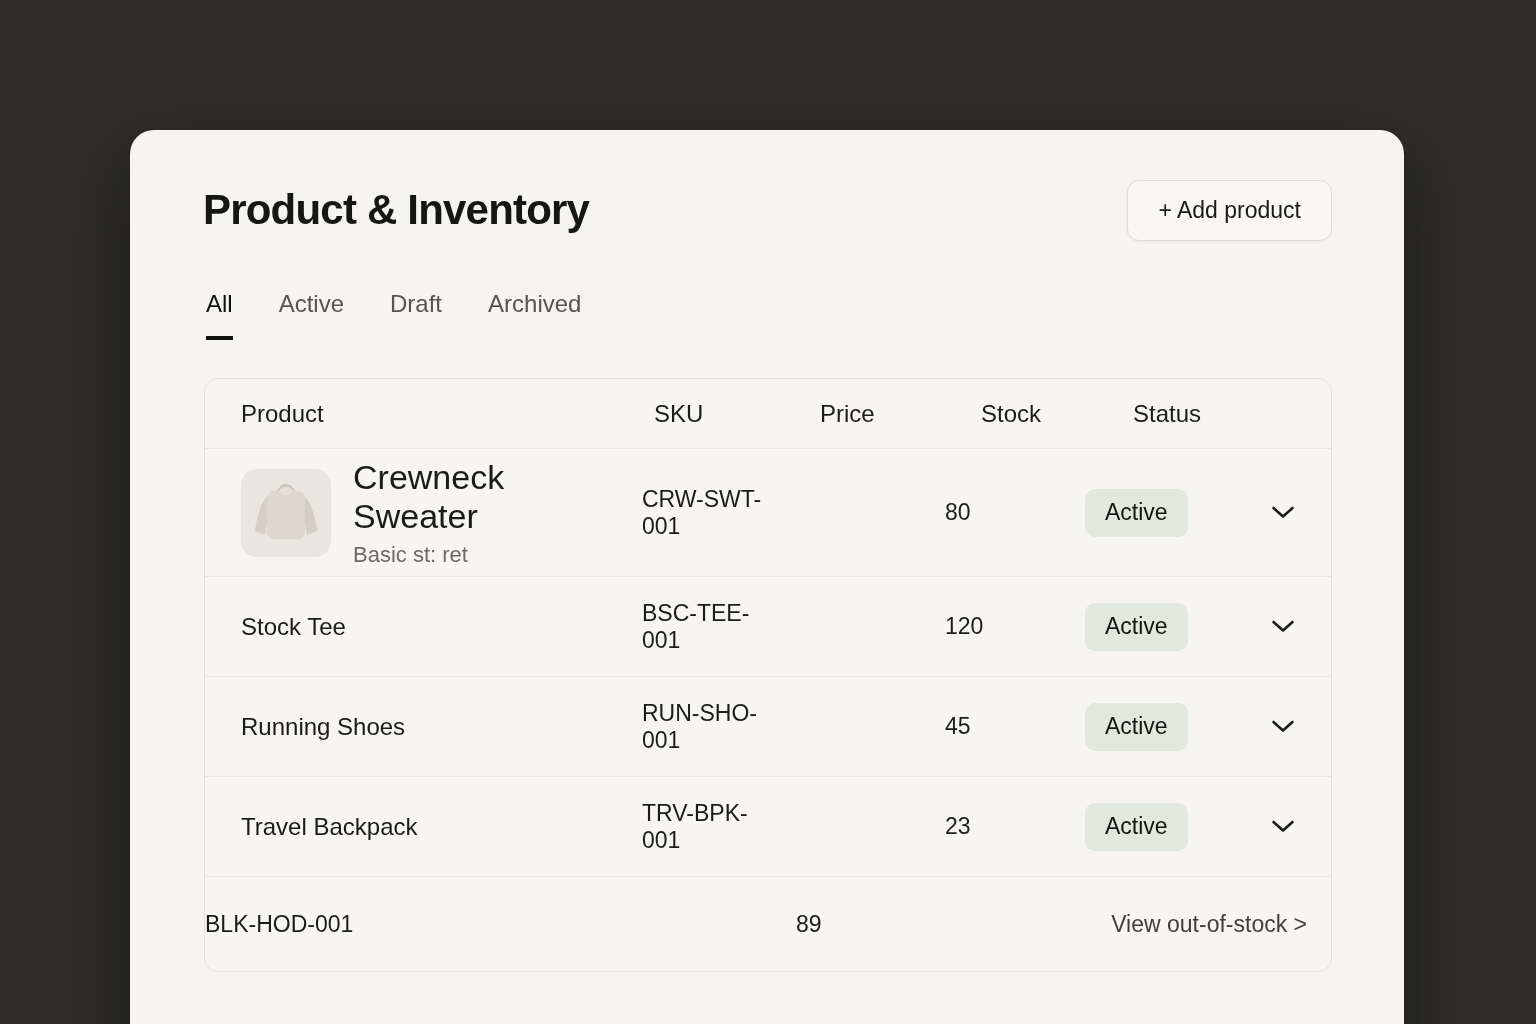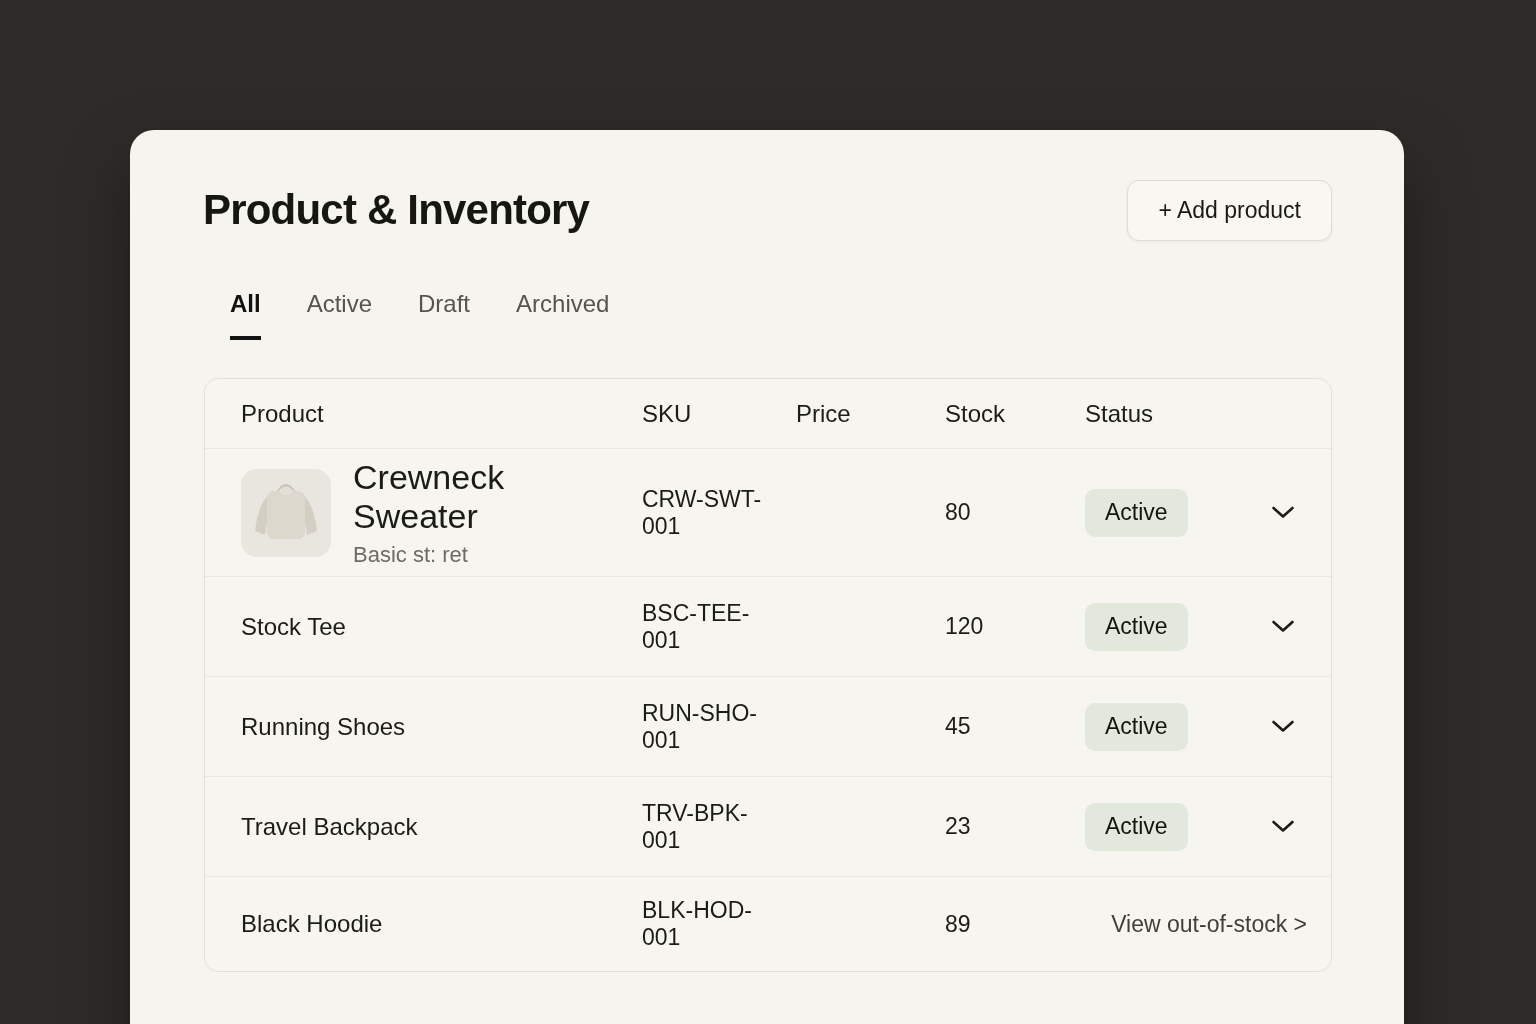--- a/index.html
+++ b/index.html
@@ -50,41 +50,40 @@
   }
   .tab {
     font-size: 24px;
     color: #55544f;
     padding-bottom: 18px;
     border-bottom: 4px solid transparent;
     cursor: pointer;
   }
   .tab.active {
     color: #121210;
-    font-weight: 700;
+    font-weight: 400;
     border-bottom-color: #121210;
-    margin-left: 24px;
   }
   .inventory-table {
     position: absolute;
     left: 74px; top: 248px;
     width: 1128px;
     background: #f7f5ef;
     border: 1px solid #e3e0d8;
     border-radius: 14px;
     overflow: hidden;
   }
   .t-row {
     display: grid;
     grid-template-columns: 437px 154px 149px 140px 160px 1fr;
     align-items: center;
     border-bottom: 1px solid #e8e5dd;
   }
   .t-row:last-child { border-bottom: none; }
-  .t-head { height: 70px; }
+  .t-head { height: 70px; gap: 12px; }
   .t-head .cell {
     font-size: 24px;
     font-weight: 500;
     color: #1c1c19;
   }
   .cell { padding-right: 10px; }
   .cell.c-product { padding-left: 36px; }
   .body-row { height: 100px; cursor: pointer; }
   .body-row.tall { height: 128px; }
   .body-row.short { height: 94px; }
@@ -235,27 +234,20 @@
     </div>
     <div class="cell c-action">
       <button class="chev-btn">
         <svg width="24" height="13" viewBox="0 0 24 13">
           <path d="M2.5 2 L12 10.5 L21.5 2" fill="none" stroke="#1b1b18" stroke-width="2.6" stroke-linecap="round" stroke-linejoin="round"></path>
         </svg>
       </button>
     </div>
   </div>
         <div class="t-row body-row short">
-    <div class="cell c-product">
-
-      <div>
-        <div class="product-name">Black Hoodie</div>
-
-      </div>
-    </div>
     <div class="cell mono-val">BLK-HOD-001</div>
     <div class="cell mono-val"></div>
     <div class="cell mono-val">89</div>
 
   <a class="view-link">View out-of-stock &gt;</a>
         </div>
       </div>
   </div>
 </div>
 

